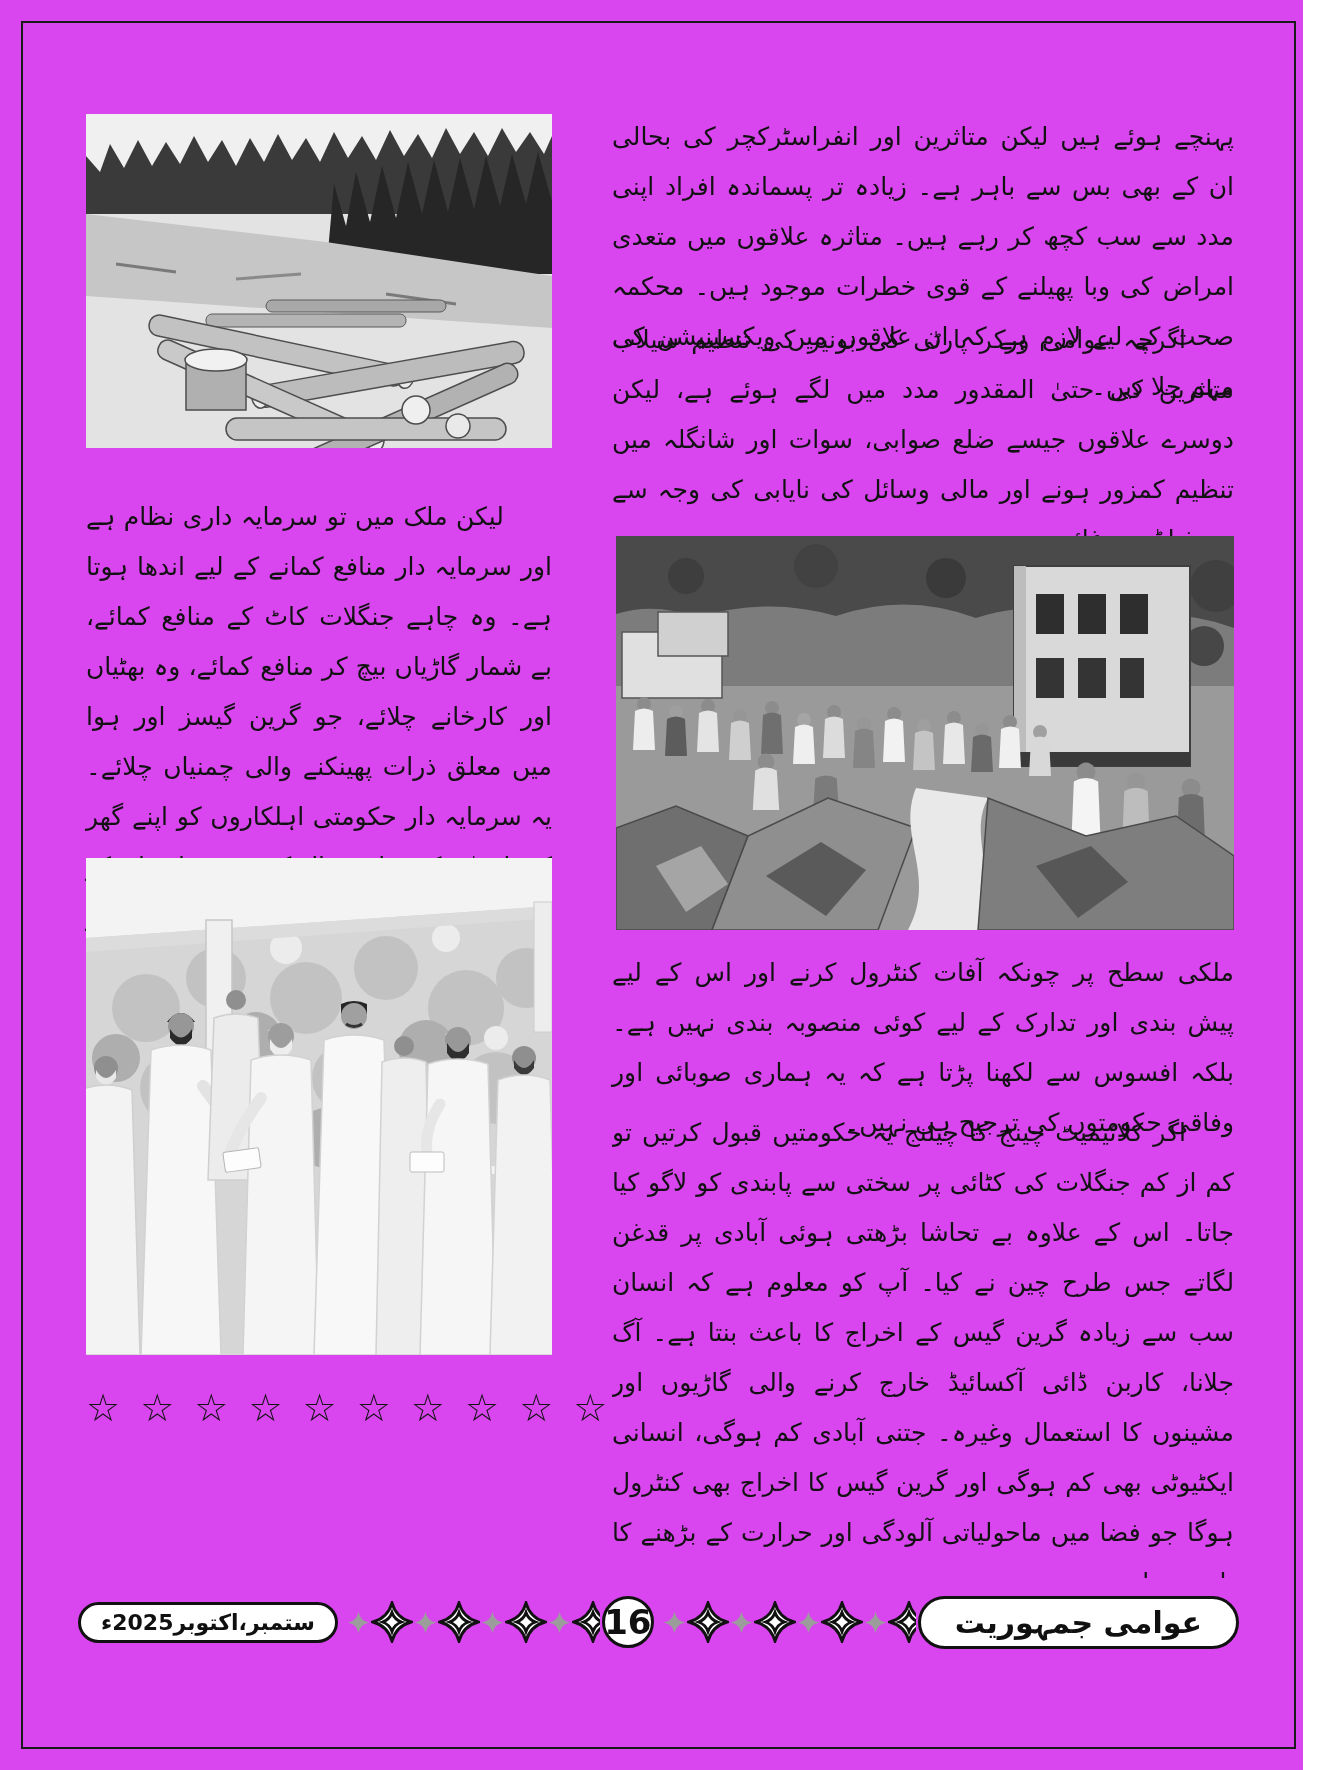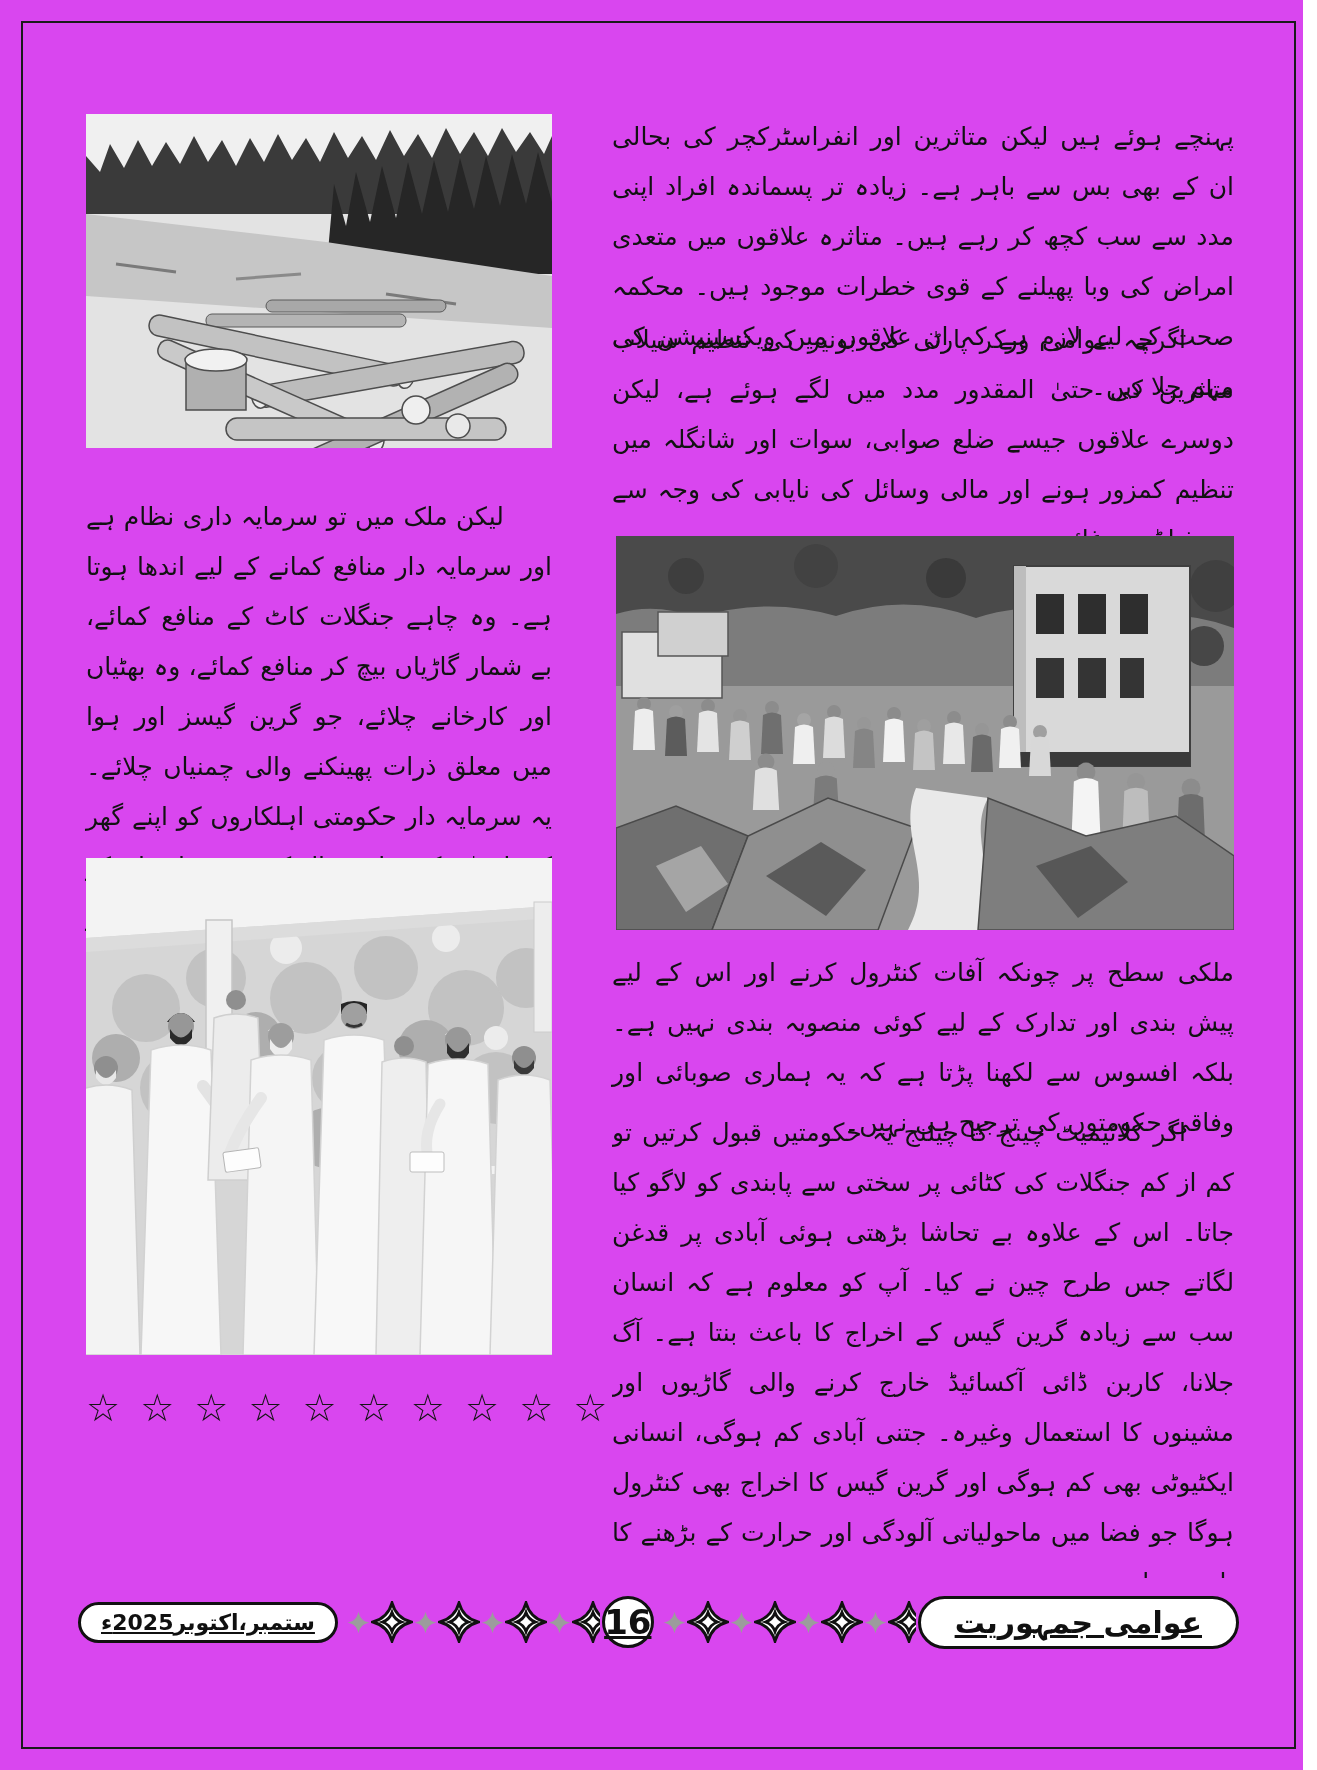--- a/index.html
+++ b/index.html
@@ -13,21 +13,21 @@
   .r3{left:612px;top:948px;width:622px;}
   .r4{left:612px;top:1108px;width:622px;max-height:470px;overflow:hidden;}
   .lpara{left:86px;top:492px;width:466px;}
   figure{margin:0;padding:0;}
   .photo{position:absolute;overflow:hidden;background:#cfcfcf;}
   .photo svg{display:block;width:100%;height:100%;}
   .logs{left:86px;top:114px;width:466px;height:334px;}
   .flood{left:616px;top:536px;width:618px;height:394px;}
   .ceremony{left:86px;top:858px;width:466px;height:497px;}
   .stars{position:absolute;left:86px;top:1386px;width:466px;text-align:center;font-size:38px;letter-spacing:4px;color:#141414;white-space:nowrap;}
-  footer{position:absolute;left:78px;top:1592px;width:1161px;height:60px;display:flex;align-items:center;gap:2px;text-decoration:underline;}
+  footer{position:absolute;left:78px;top:1592px;width:1161px;height:60px;display:flex;align-items:center;gap:2px;}
   .pill{border:3px solid #111;border-radius:28px;padding:5px 20px;font-weight:bold;direction:rtl;white-space:nowrap;background:#fff;}
   .pill.issue{font-size:22px;}
   .pill.mag{font-size:30px;padding:6px 34px;}
   .chain{flex:1;display:flex;align-items:center;justify-content:space-between;padding:0 6px;min-width:0;overflow:hidden;}
   .chain svg{flex:0 0 auto;}
   .pagenum{flex:0 0 auto;width:46px;height:46px;border:3px solid #111;border-radius:50%;display:flex;align-items:center;justify-content:center;font-weight:bold;font-size:34px;background:#fff;}
 </style>
 </head>
 <body>
 

